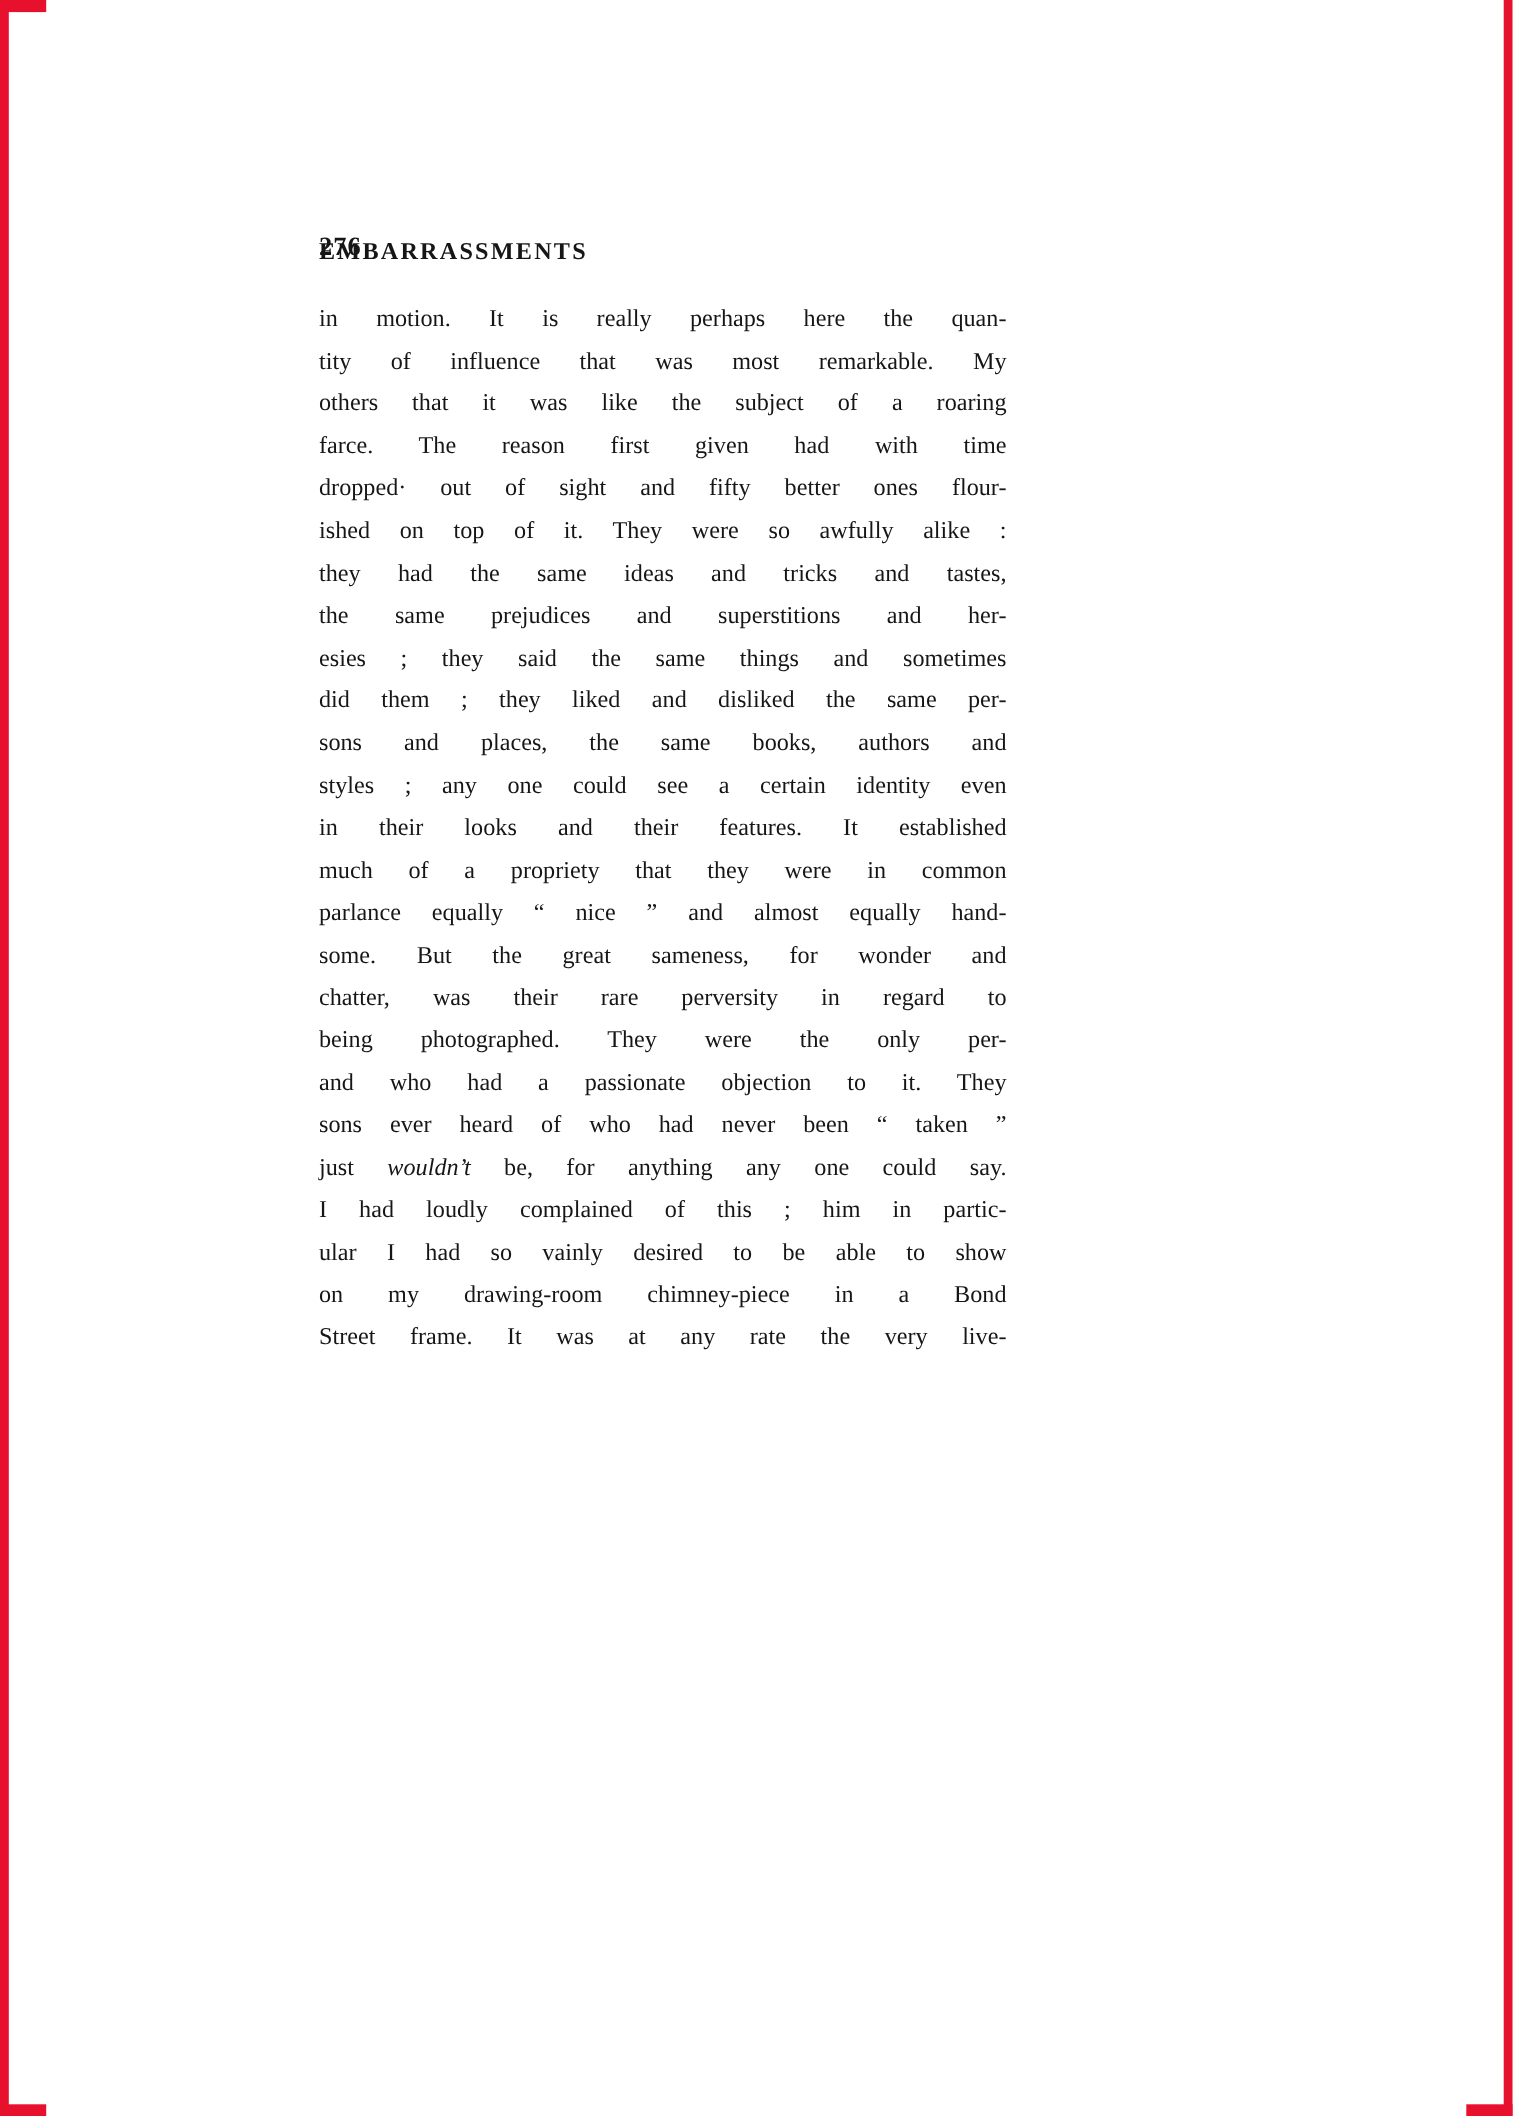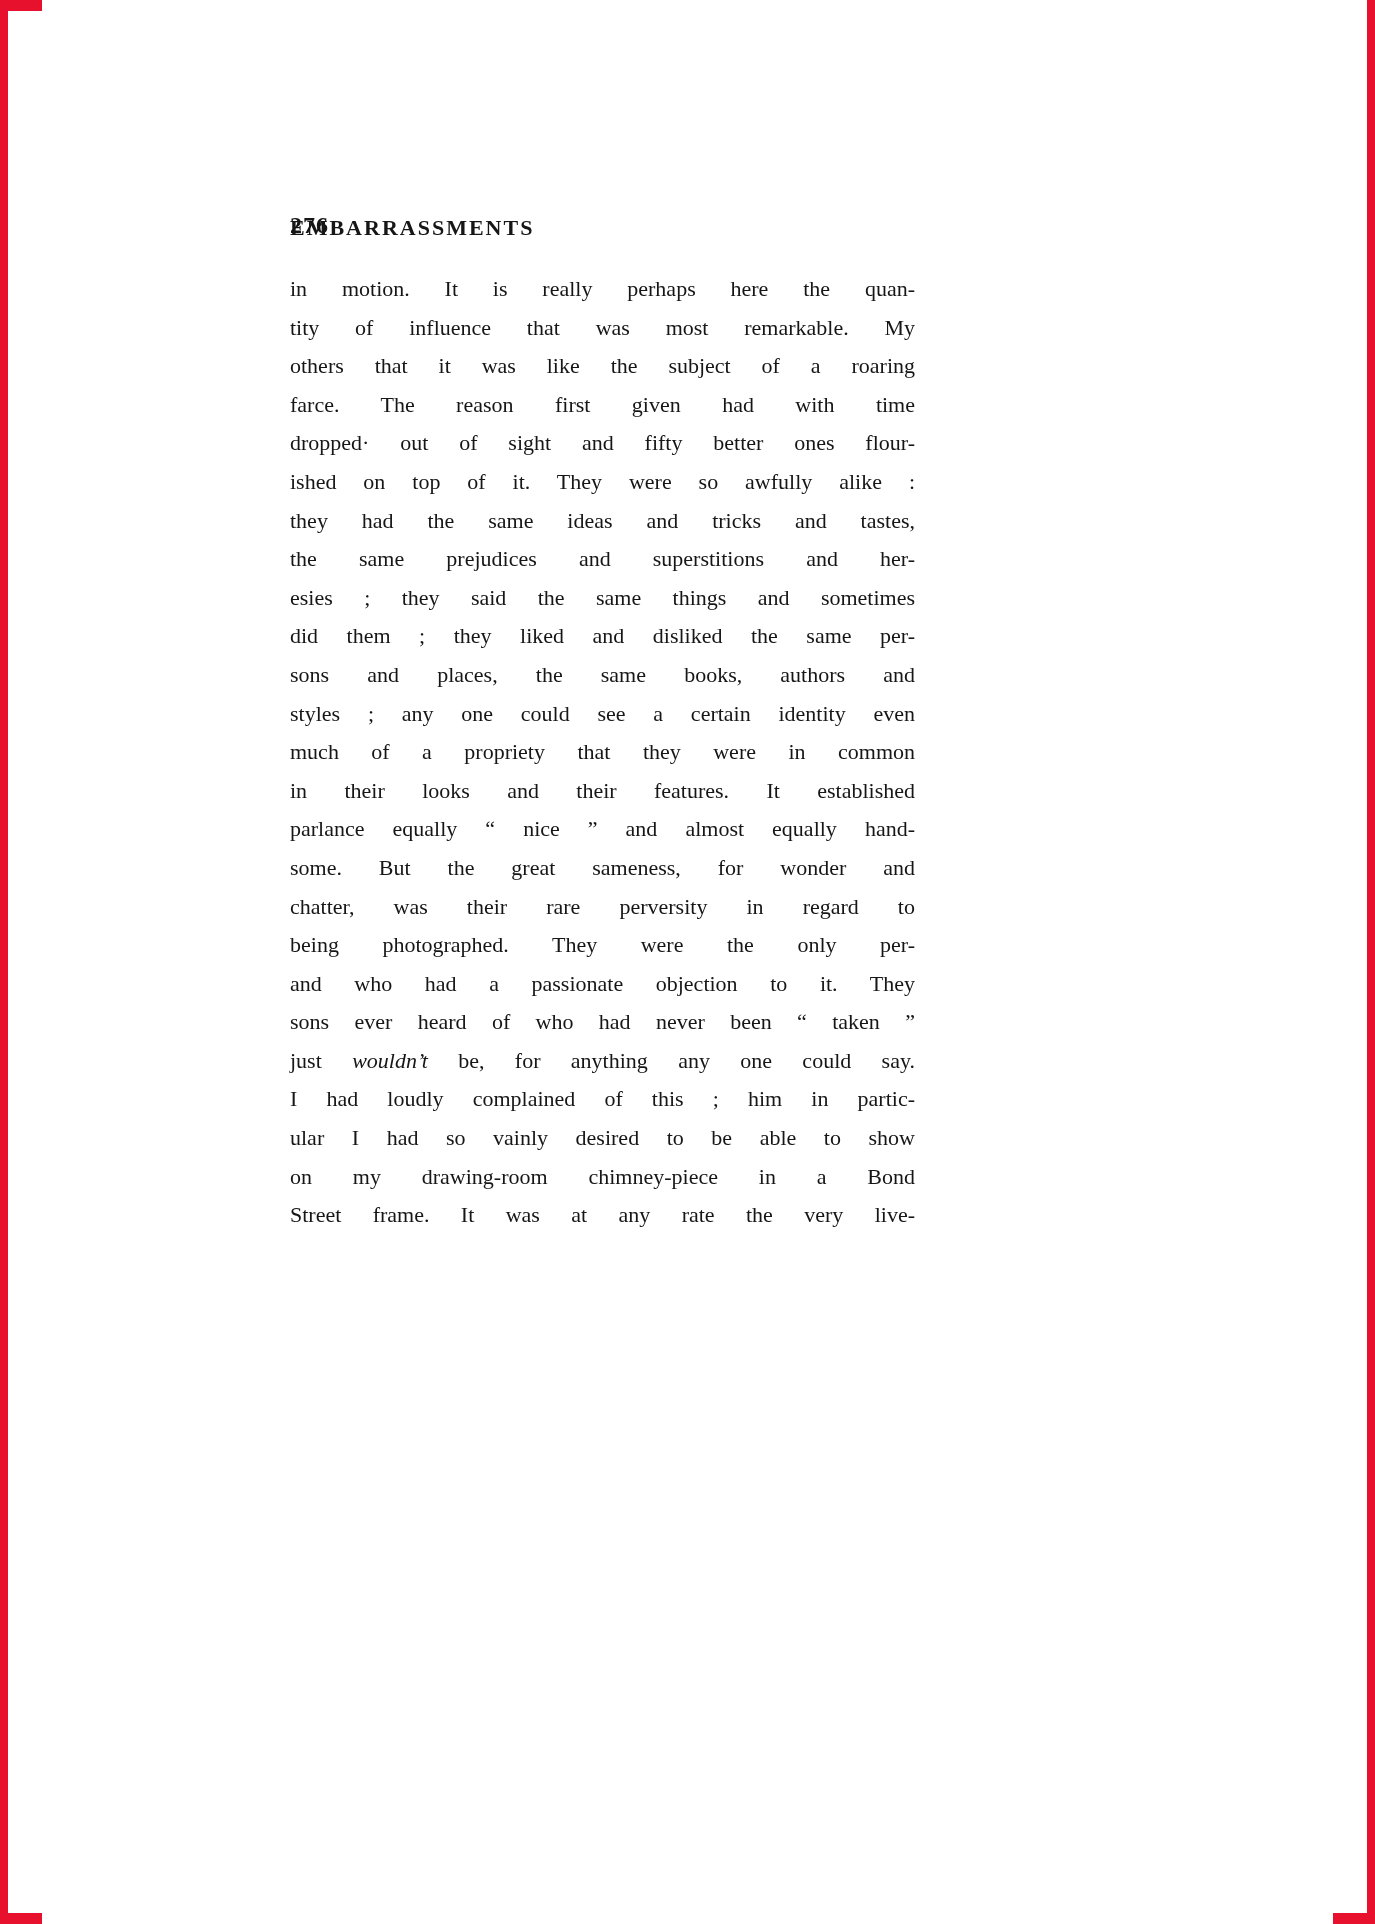--- a/index.html
+++ b/index.html
@@ -90,22 +90,22 @@
         <div class="line">others that it was like the subject of a roaring</div>
         <div class="line">farce.  The reason first given had with time</div>
         <div class="line">dropped· out of sight and fifty better ones flour-</div>
         <div class="line">ished on top of it.  They were so awfully alike :</div>
         <div class="line">they had the same ideas and tricks and tastes,</div>
         <div class="line">the same prejudices and superstitions and her-</div>
         <div class="line">esies ; they said the same things and sometimes</div>
         <div class="line">did them ; they liked and disliked the same per-</div>
         <div class="line">sons and places, the same books, authors and</div>
         <div class="line">styles ; any one could see a certain identity even</div>
+        <div class="line">in their looks and their features.  It established</div>
         <div class="line">much of a propriety that they were in common</div>
-        <div class="line">in their looks and their features.  It established</div>
         <div class="line">parlance equally “ nice ” and almost equally hand-</div>
         <div class="line">some.  But the great sameness, for wonder and</div>
         <div class="line">chatter, was their rare perversity in regard to</div>
         <div class="line">being photographed.  They were the only per-</div>
         <div class="line">and who had a passionate objection to it.  They</div>
         <div class="line">sons ever heard of who had never been “ taken ”</div>
         <div class="line">just <i>wouldn’t</i> be, for anything any one could say.</div>
         <div class="line">I had loudly complained of this ; him in partic-</div>
         <div class="line">ular I had so vainly desired to be able to show</div>
         <div class="line">on my drawing-room chimney-piece in a Bond</div>

